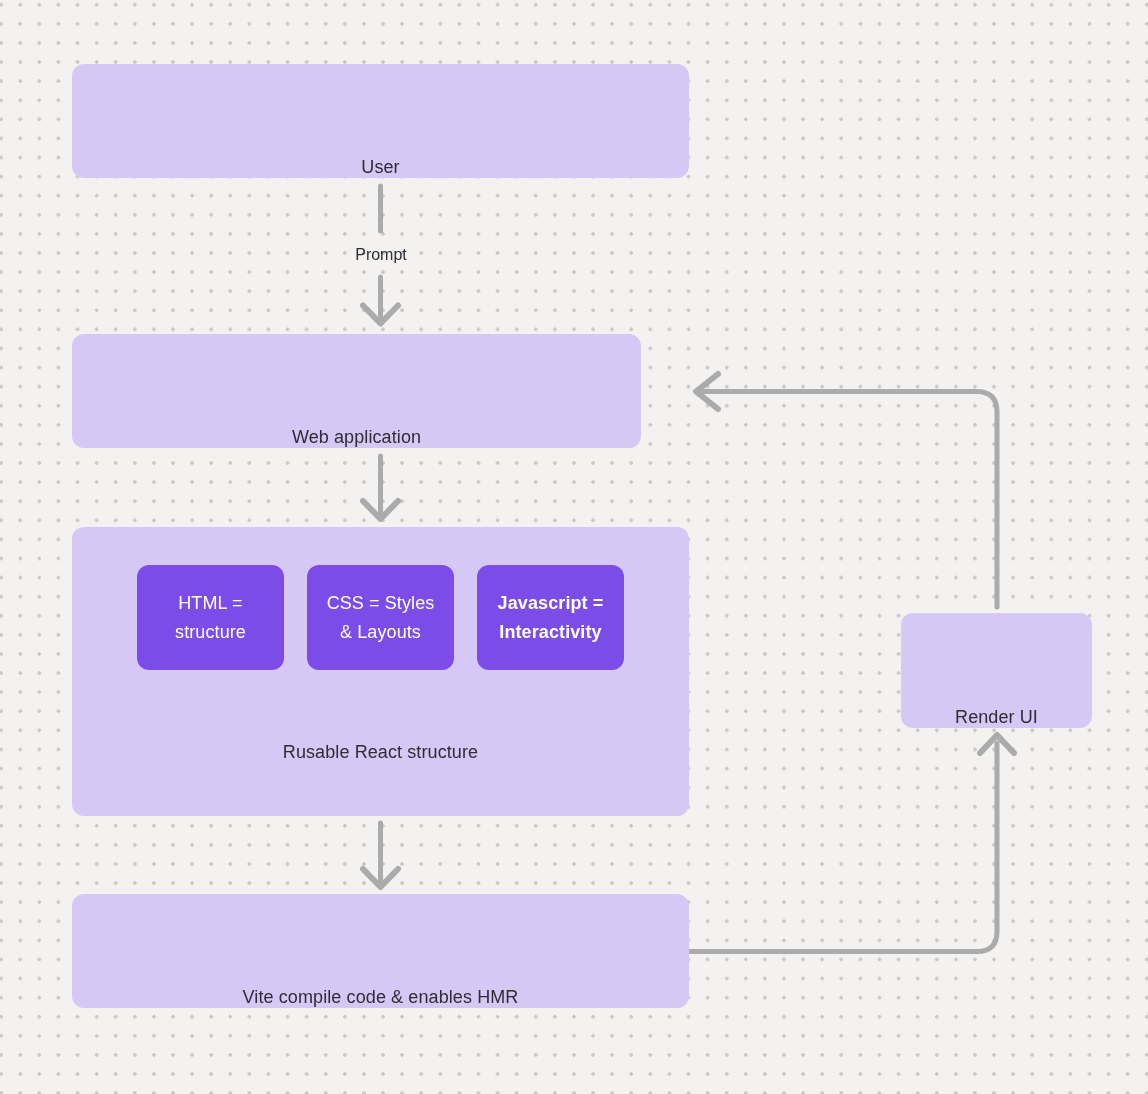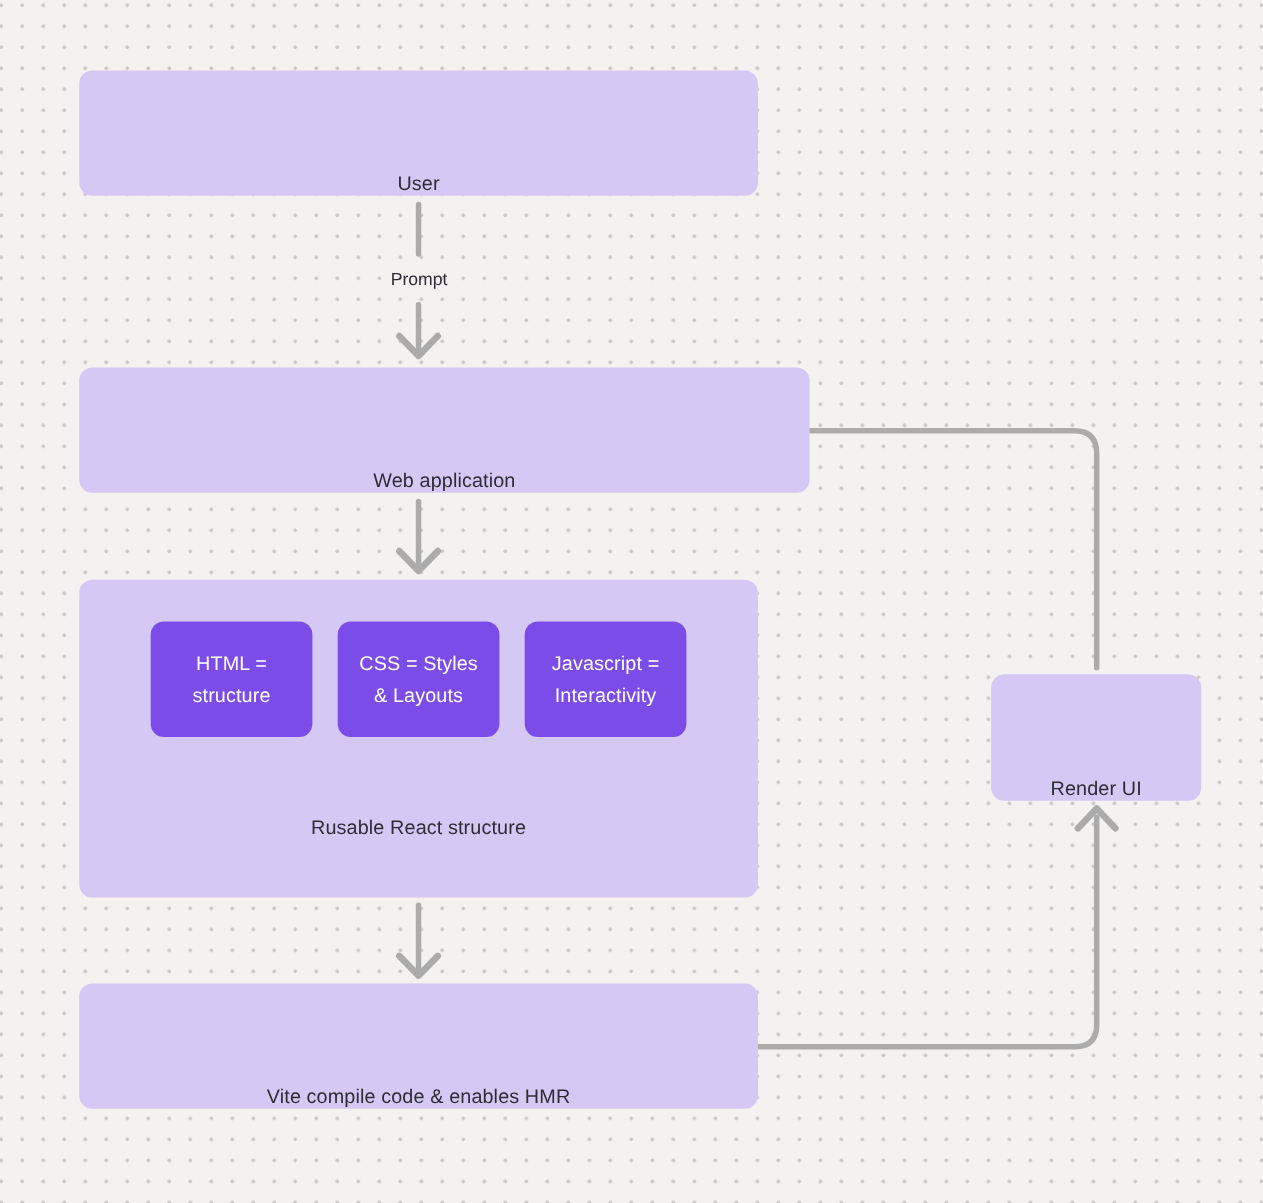--- a/index.html
+++ b/index.html
@@ -31,21 +31,21 @@
     background:var(--node-fill);
     border-radius:12px;
     display:flex;
     align-items:flex-end;
     justify-content:center;
     color:var(--node-text);
     font-size:18px;
     letter-spacing:.1px;
   }
   .node-user        {left:72px;  top:64px;  width:617px; height:114px;}
-  .node-webapp      {left:72px;  top:334px; width:664px; height:114px;}
+  .node-webapp      {left:72px;  top:334px; width:569px; height:114px;}
   .node-group       {left:72px;  top:527px; width:617px; height:289px; display:block;}
   .node-vite        {left:72px;  top:894px; width:617px; height:114px;}
   .node-render      {left:901px; top:613px; width:191px; height:115px;}
   .inner-node{
     position:absolute;
     top:38px;
     width:147px;height:105px;
     background:var(--inner-node-fill);
     border-radius:12px;
     display:flex;
@@ -53,21 +53,21 @@
     align-items:center;
     justify-content:center;
     color:var(--inner-node-text);
     font-size:18px;
     line-height:29px;
     text-align:center;
     font-weight:500;
   }
   .inner-html{left:65px;}
   .inner-css {left:235px;}
-  .inner-js  {left:405px;}
+  .inner-js  {left:405px;font-weight:bold;}
   .group-caption{
     position:absolute;
     left:0;top:215px;width:617px;
     text-align:center;
     color:var(--node-text);
     font-size:18px;
   }
   .edge-label{
     position:absolute;
     left:331px;top:246px;width:100px;

